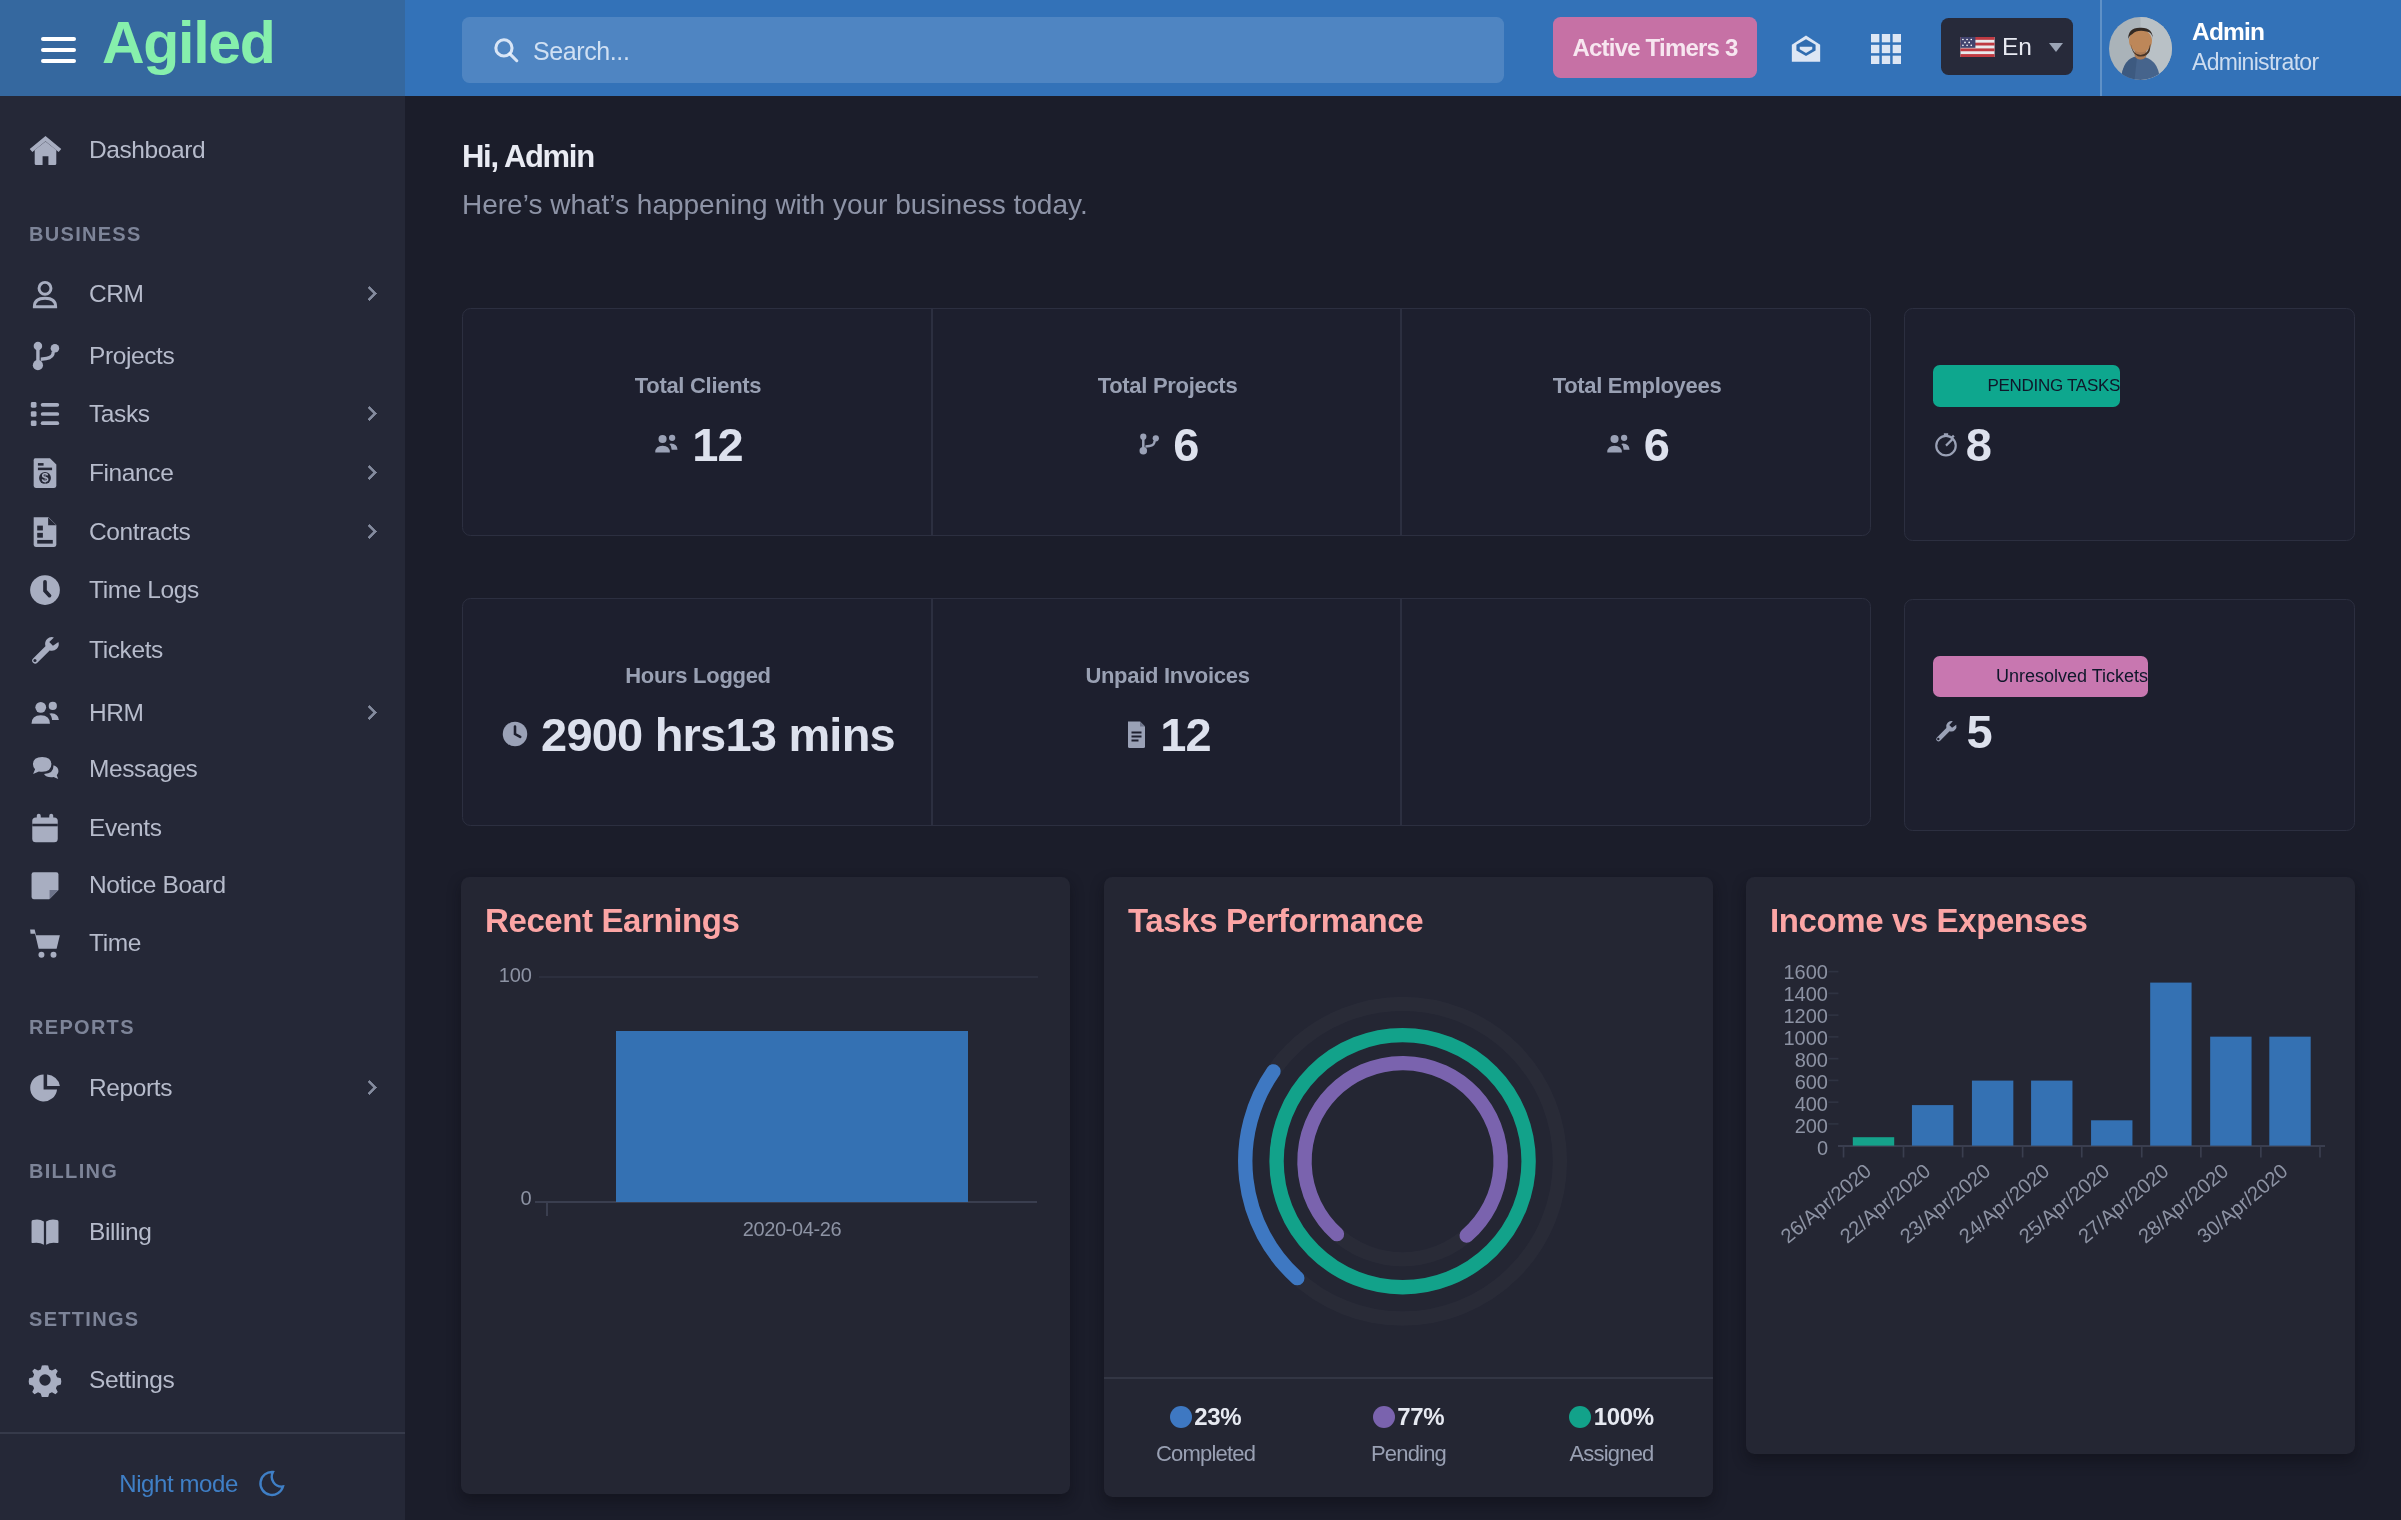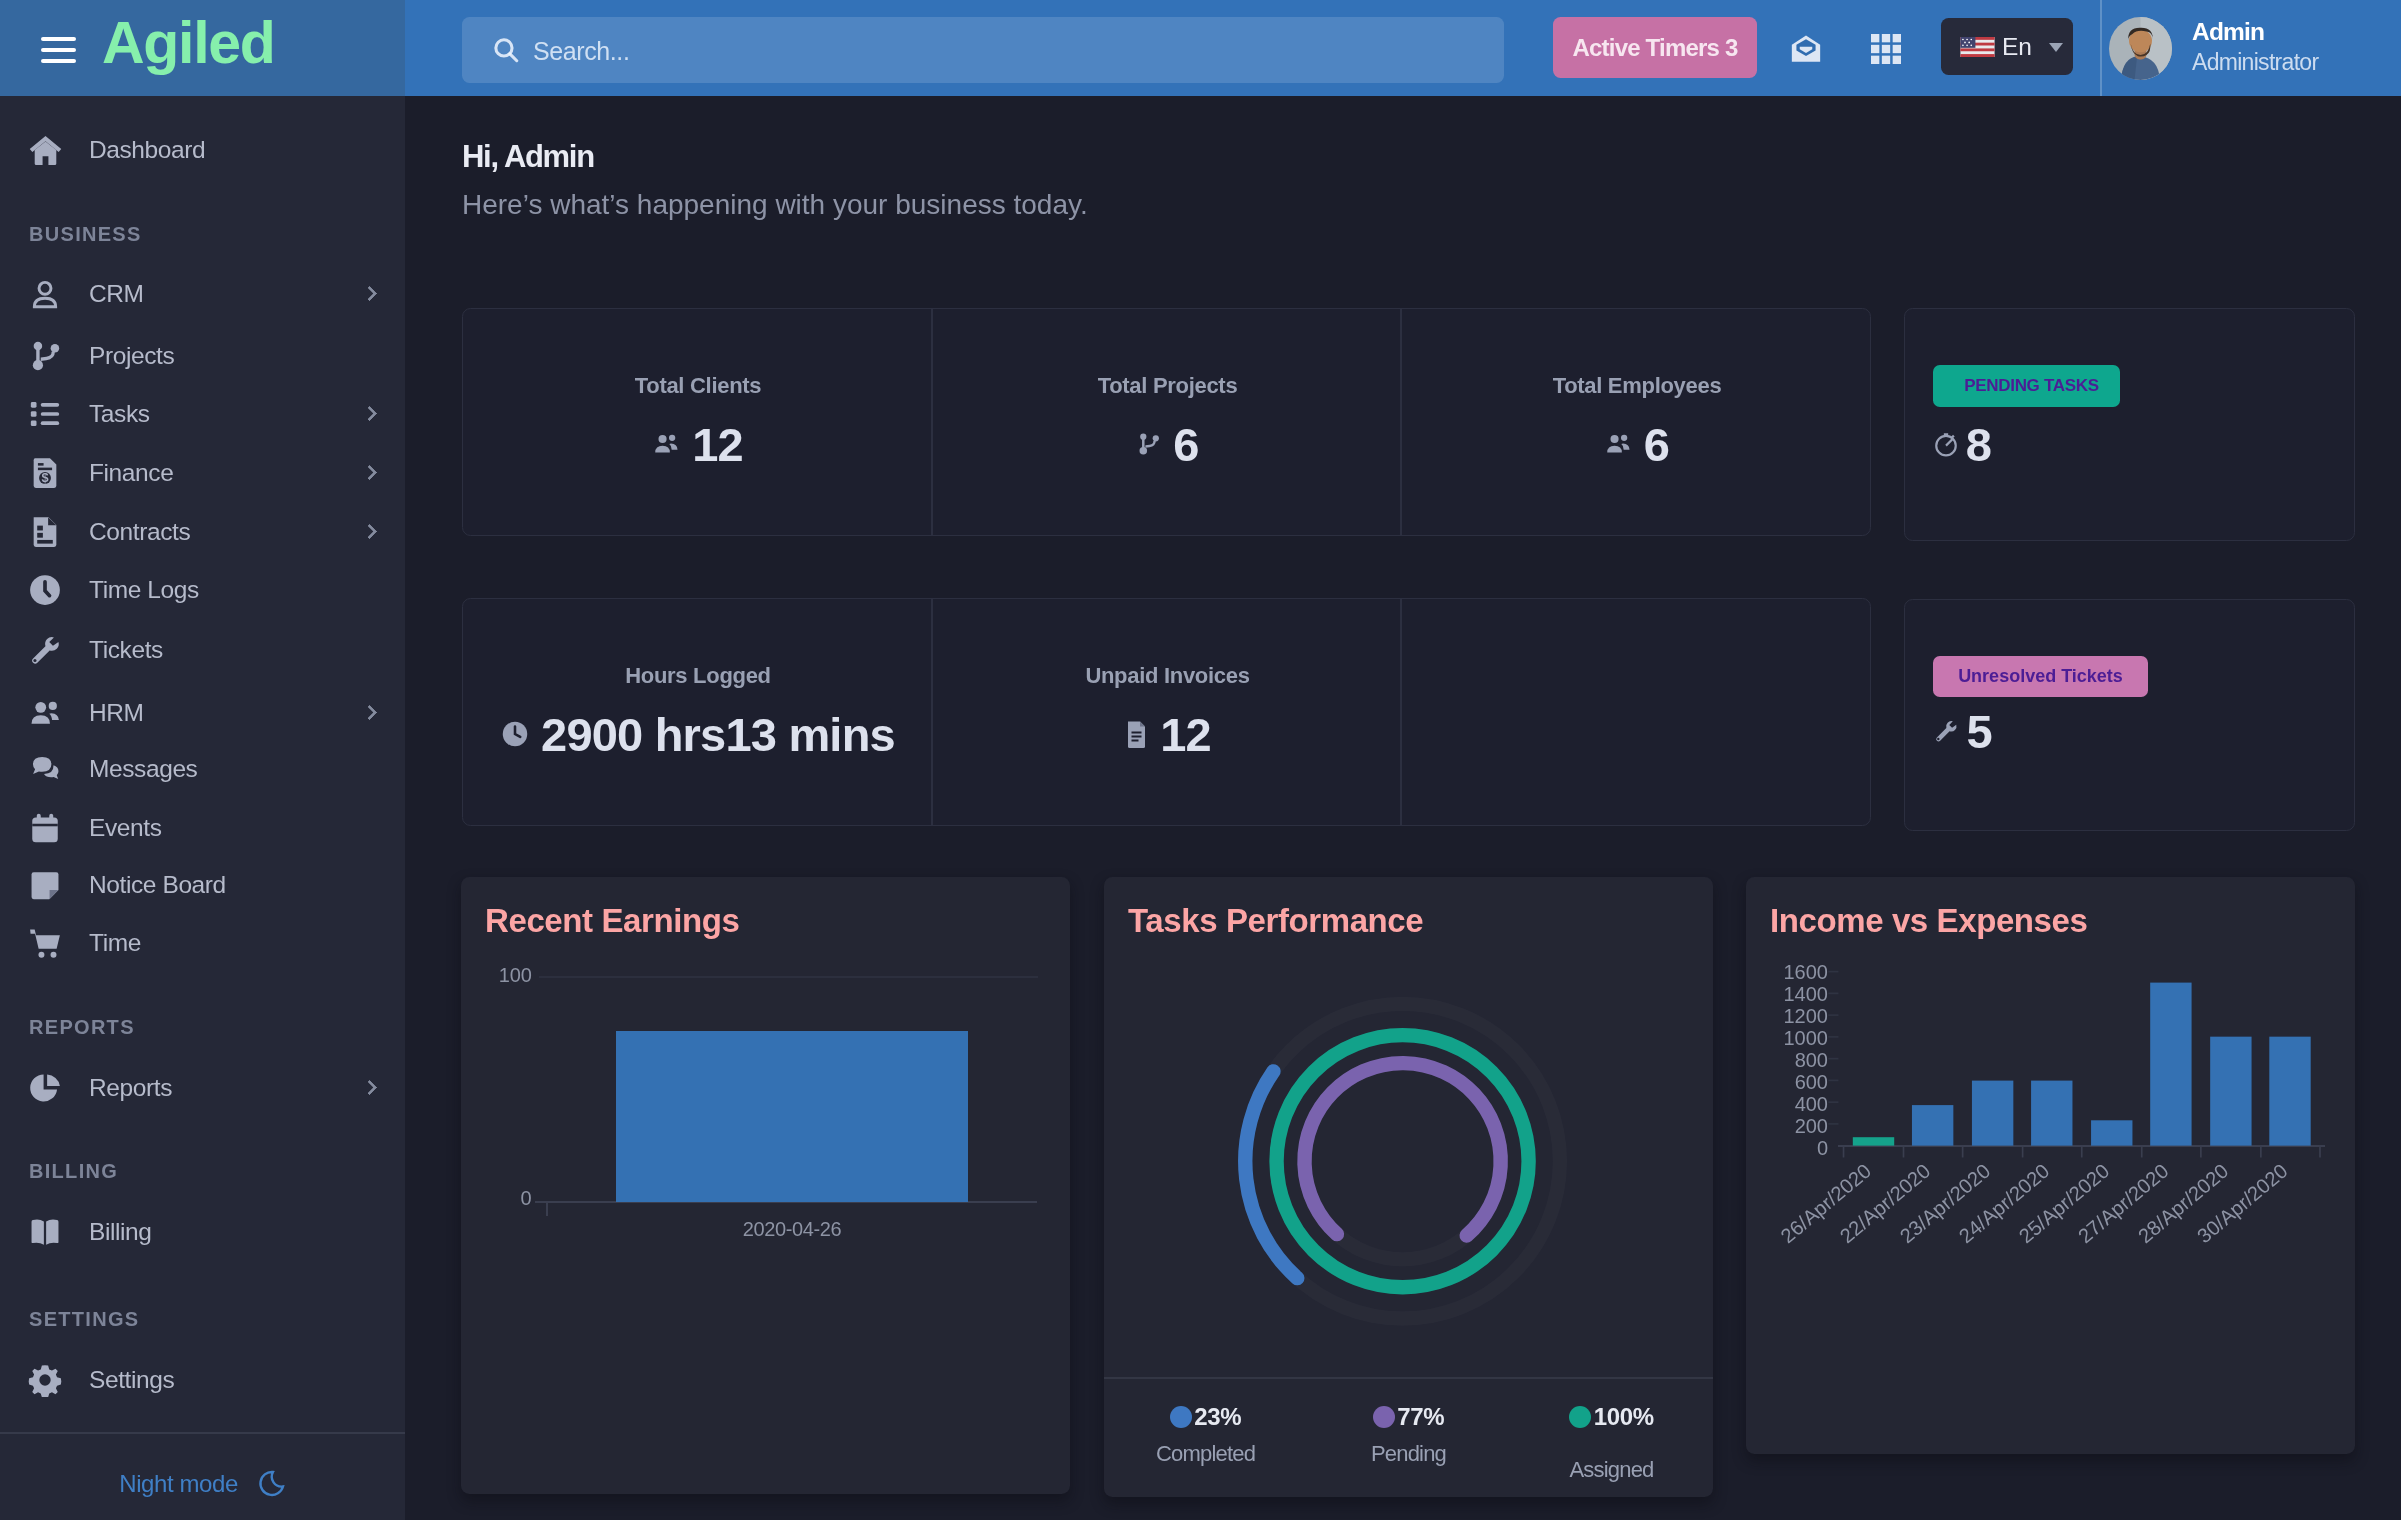--- a/index.html
+++ b/index.html
@@ -30,21 +30,21 @@
 .side-div{position:absolute;left:0;top:1336px;width:405px;height:1.7px;background:#363a4a}
 .night{position:absolute;left:0;top:1373px;width:405px;text-align:center;font-size:24px;letter-spacing:-0.4px;color:#3f7fc6}
 
 .h1{position:absolute;left:462px;top:139px;font-size:31px;letter-spacing:-1.3px;font-weight:700;color:#e9ebf3}
 .sub{position:absolute;left:462px;top:189px;font-size:28px;color:#8d93a6}
 .scard{position:absolute;background:#1d1f2e;border:1.7px solid #2c2f40;border-radius:8.5px}
 .scol{position:absolute;top:0;height:100%;text-align:center}
 .scol .slbl{position:absolute;width:100%;font-size:22px;letter-spacing:-0.3px;font-weight:700;color:#99a0b3;top:64px}
 .sval{position:absolute;width:100%;top:101px;height:68px;font-size:47px;letter-spacing:-0.8px;font-weight:700;color:#dde1ed;display:flex;align-items:center;justify-content:center;gap:12px}
 .vdiv{position:absolute;top:0;width:1.7px;height:100%;background:#2c2f40}
-.badge{position:absolute;height:42px;border-radius:6.8px;color:#4c1d95;font-weight:700;font-size:17px;text-align:center;letter-spacing:-0.3px;white-space:nowrap}
+.badge{position:absolute;height:42px;border-radius:6.8px;color:#0f172a;font-weight:400;font-size:17px;text-align:right;letter-spacing:-0.3px;white-space:nowrap}
 .ccard{position:absolute;background:#242633;border-radius:8.5px;box-shadow:0 6.8px 13.5px rgba(10,11,18,0.45)}
 .ctitle{position:absolute;left:24px;top:24.5px;font-size:33px;letter-spacing:-0.4px;font-weight:700;color:#fca5a5}
 </style>
 </head>
 <body>
 
 <div class="header"></div>
 <div class="header-left"></div>
 <div class="burger">
     <b style="top:37px"></b>
@@ -408,21 +408,21 @@
   <div class="abs" style="left:0;width:203px;text-align:center">
     <div style="font-size:24px;letter-spacing:-0.4px;font-weight:700;color:#e6e9f1"><span style="display:inline-block;width:22px;height:22px;border-radius:50%;background:#3e78c2;margin-right:2.5px;vertical-align:-3.4px"></span>23%</div>
     <div style="font-size:22px;letter-spacing:-0.8px;color:#99a0b3;margin-top:10px">Completed</div>
   </div>
   <div class="abs" style="left:203px;width:203px;text-align:center">
     <div style="font-size:24px;letter-spacing:-0.4px;font-weight:700;color:#e6e9f1"><span style="display:inline-block;width:22px;height:22px;border-radius:50%;background:#7a63ae;margin-right:2.5px;vertical-align:-3.4px"></span>77%</div>
     <div style="font-size:22px;letter-spacing:-0.8px;color:#99a0b3;margin-top:10px">Pending</div>
   </div>
   <div class="abs" style="left:406px;width:203px;text-align:center">
     <div style="font-size:24px;letter-spacing:-0.4px;font-weight:700;color:#e6e9f1"><span style="display:inline-block;width:22px;height:22px;border-radius:50%;background:#12a28a;margin-right:2.5px;vertical-align:-3.4px"></span>100%</div>
-    <div style="font-size:22px;letter-spacing:-0.8px;color:#99a0b3;margin-top:26px">Assigned</div>
+    <div style="font-size:22px;letter-spacing:-0.8px;color:#99a0b3;margin-top:10px">Assigned</div>
   </div>
 </div>
 
 <div class="ccard" style="left:1746px;top:877px;width:609px;height:577px">
   <div class="ctitle">Income vs Expenses</div>
 </div>
 <div class="abs" style="left:1746px;top:877px;width:609px;height:577px">
   <div class="abs" style="left:17px;top:84px;width:65px;text-align:right;font-size:20px;color:#8d93a4;line-height:22px">1600<br>1400<br>1200<br>1000<br>800<br>600<br>400<br>200<br>0</div>
   <div class="abs" style="left:92px;top:268px;width:487px;height:1.7px;background:#3a3e4f"></div>
 </div>

